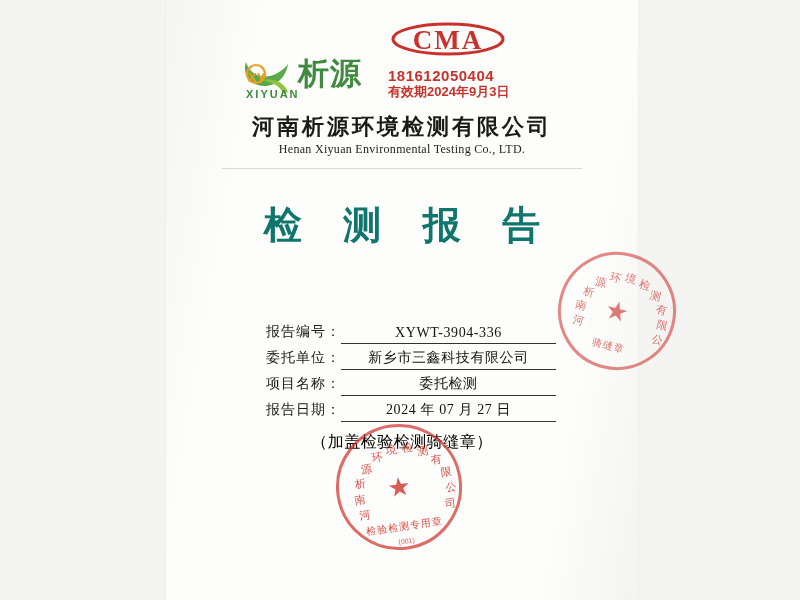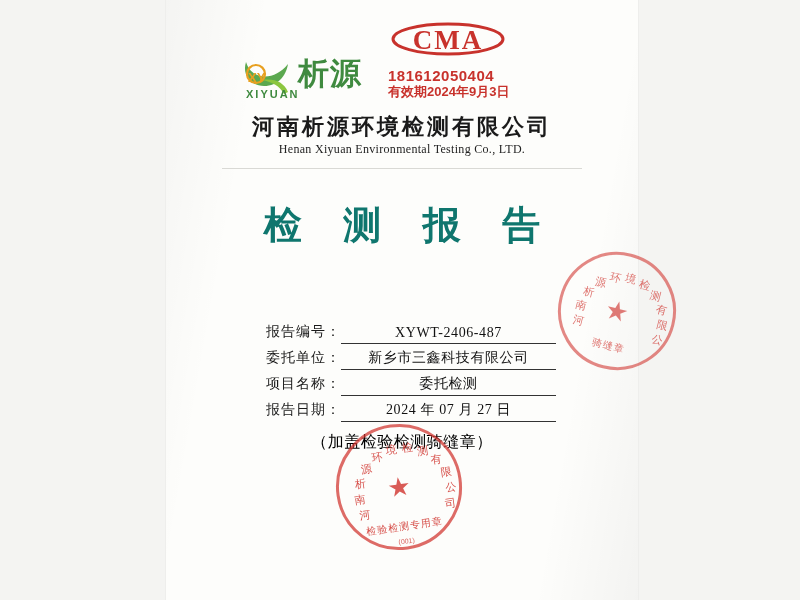--- a/index.html
+++ b/index.html
@@ -319,21 +319,21 @@
 
     <div class="company-cn">河南析源环境检测有限公司</div>
     <div class="company-en">Henan Xiyuan Environmental Testing Co., LTD.</div>
     <div class="hr-rule"></div>
 
     <div class="doc-title">检 测 报 告</div>
 
     <div class="fields">
       <div class="field-row">
         <div class="field-label">报告编号：</div>
-        <div class="field-value">XYWT-2406-487</div>
+        <div class="field-value">XYWT-3904-336</div>
       </div>
       <div class="field-row">
         <div class="field-label">委托单位：</div>
         <div class="field-value">新乡市三鑫科技有限公司</div>
       </div>
       <div class="field-row">
         <div class="field-label">项目名称：</div>
         <div class="field-value">委托检测</div>
       </div>
       <div class="field-row">

